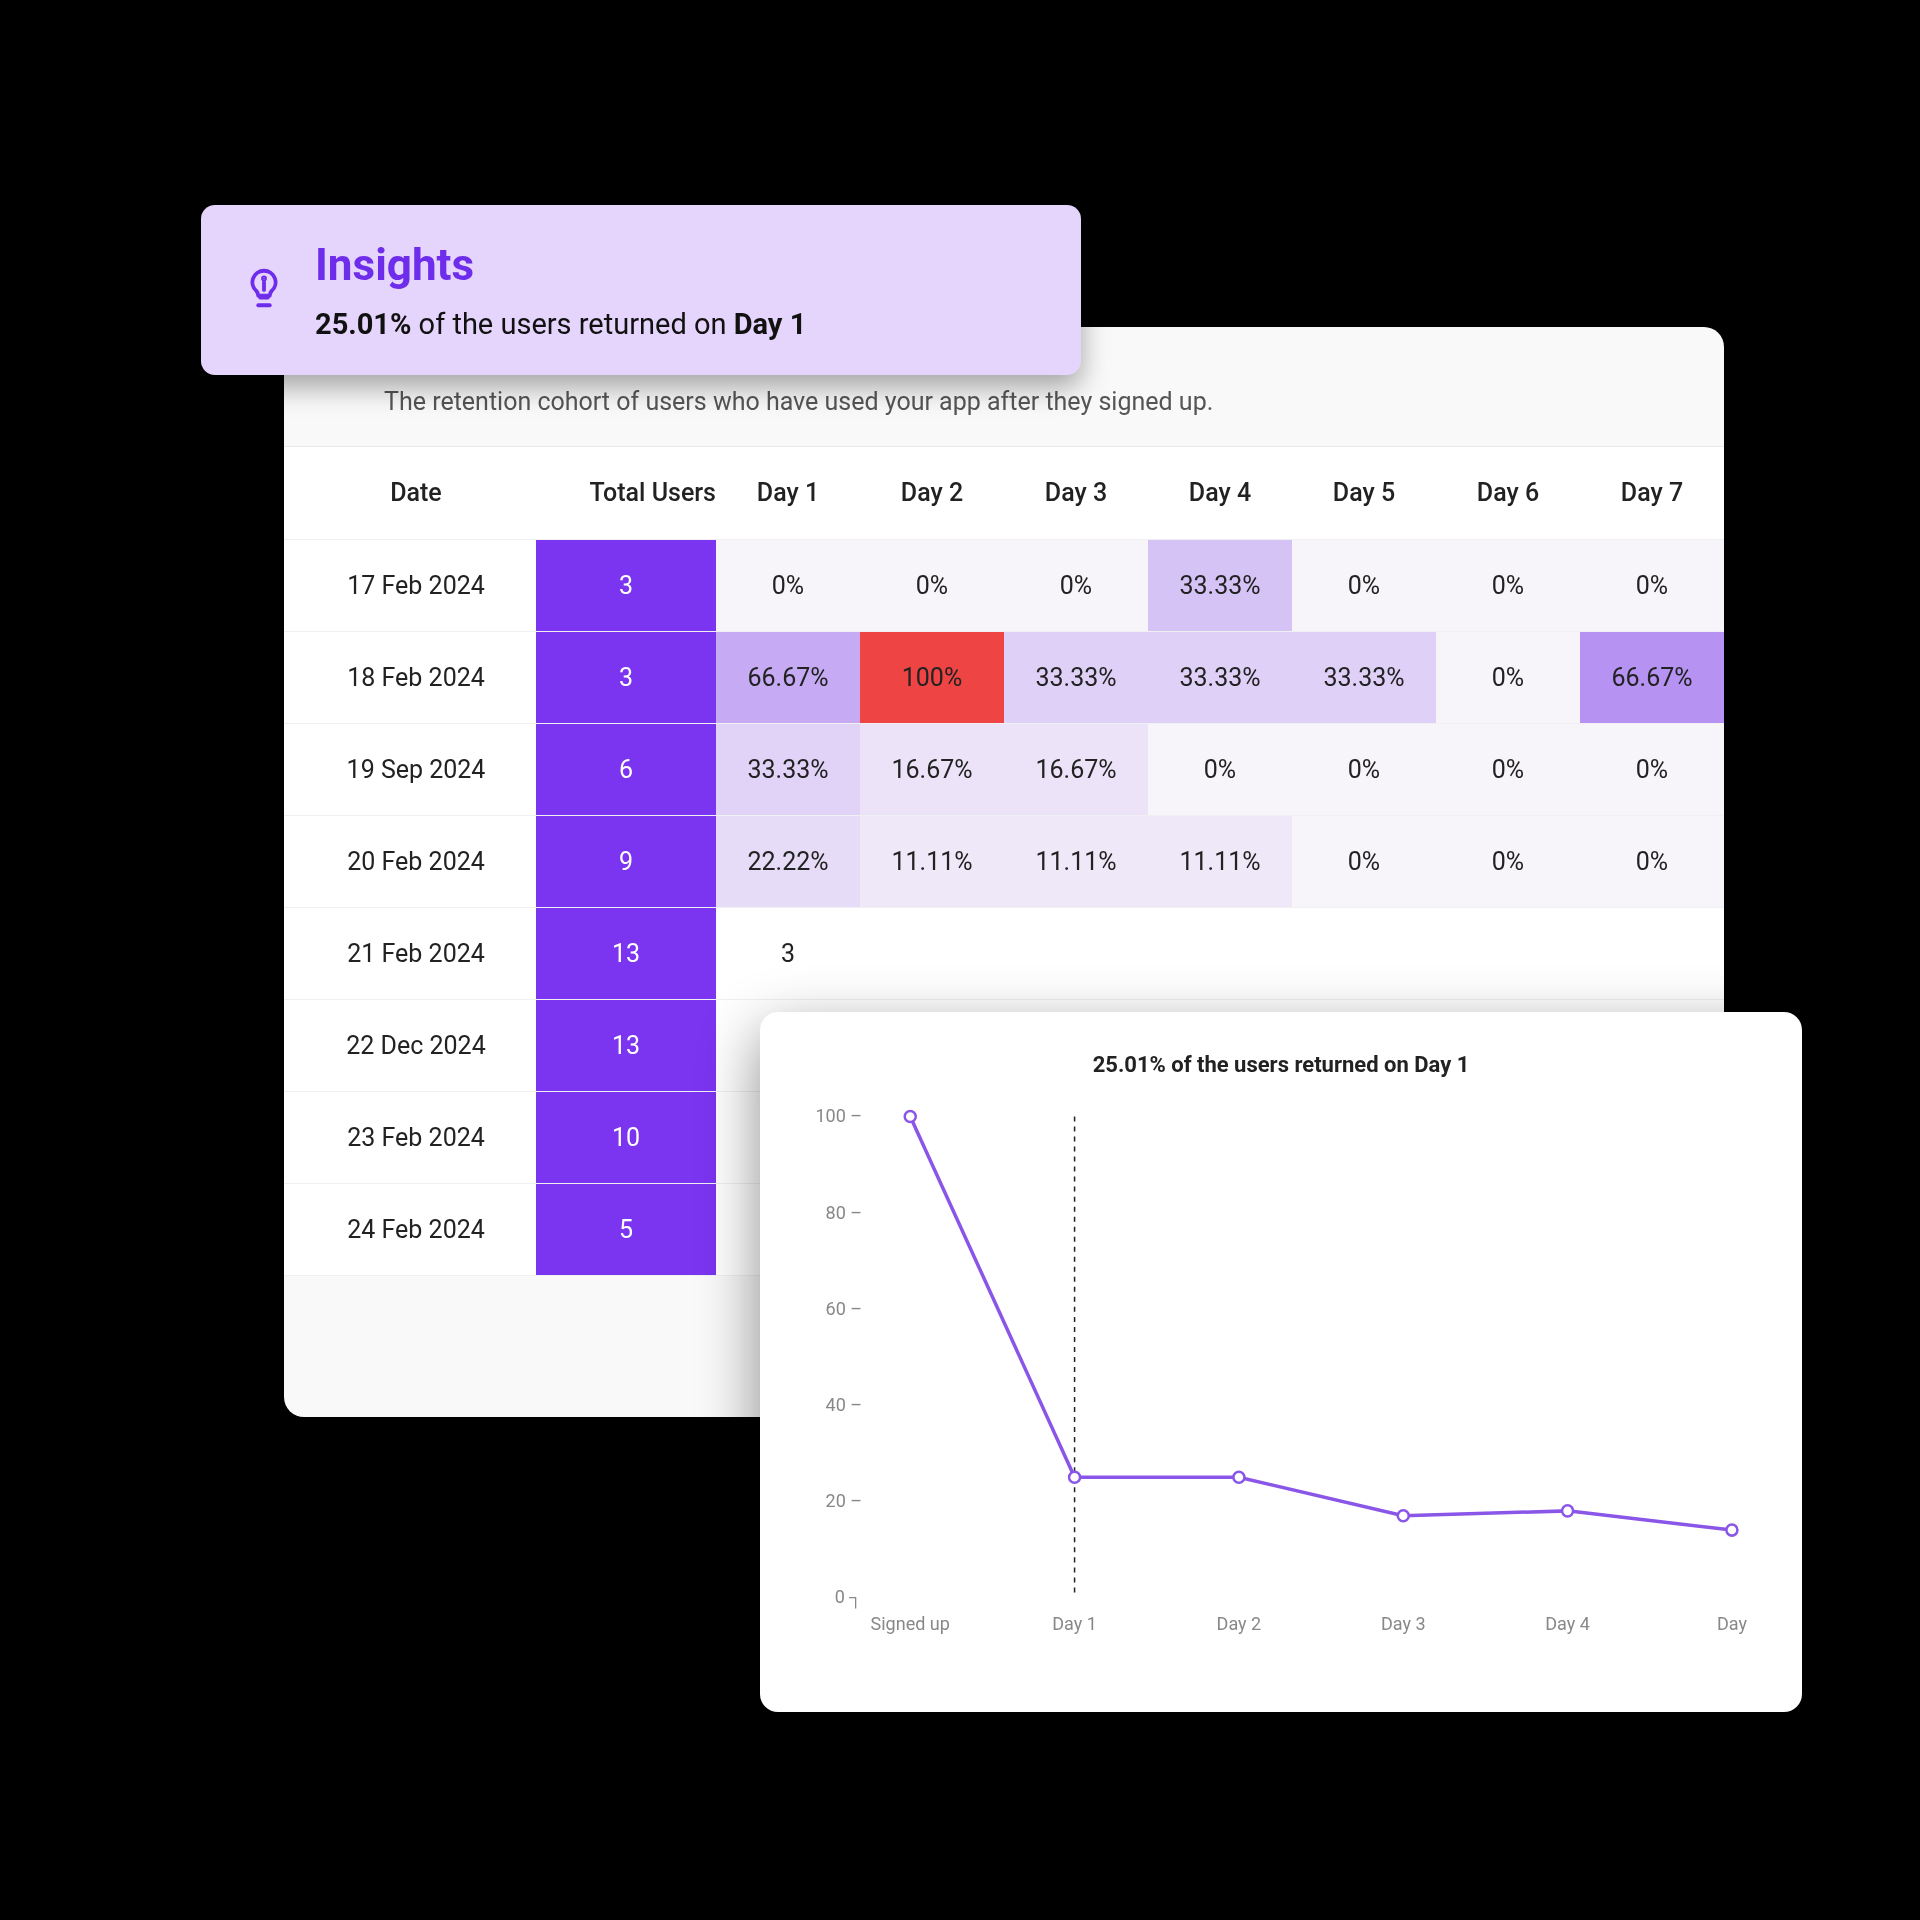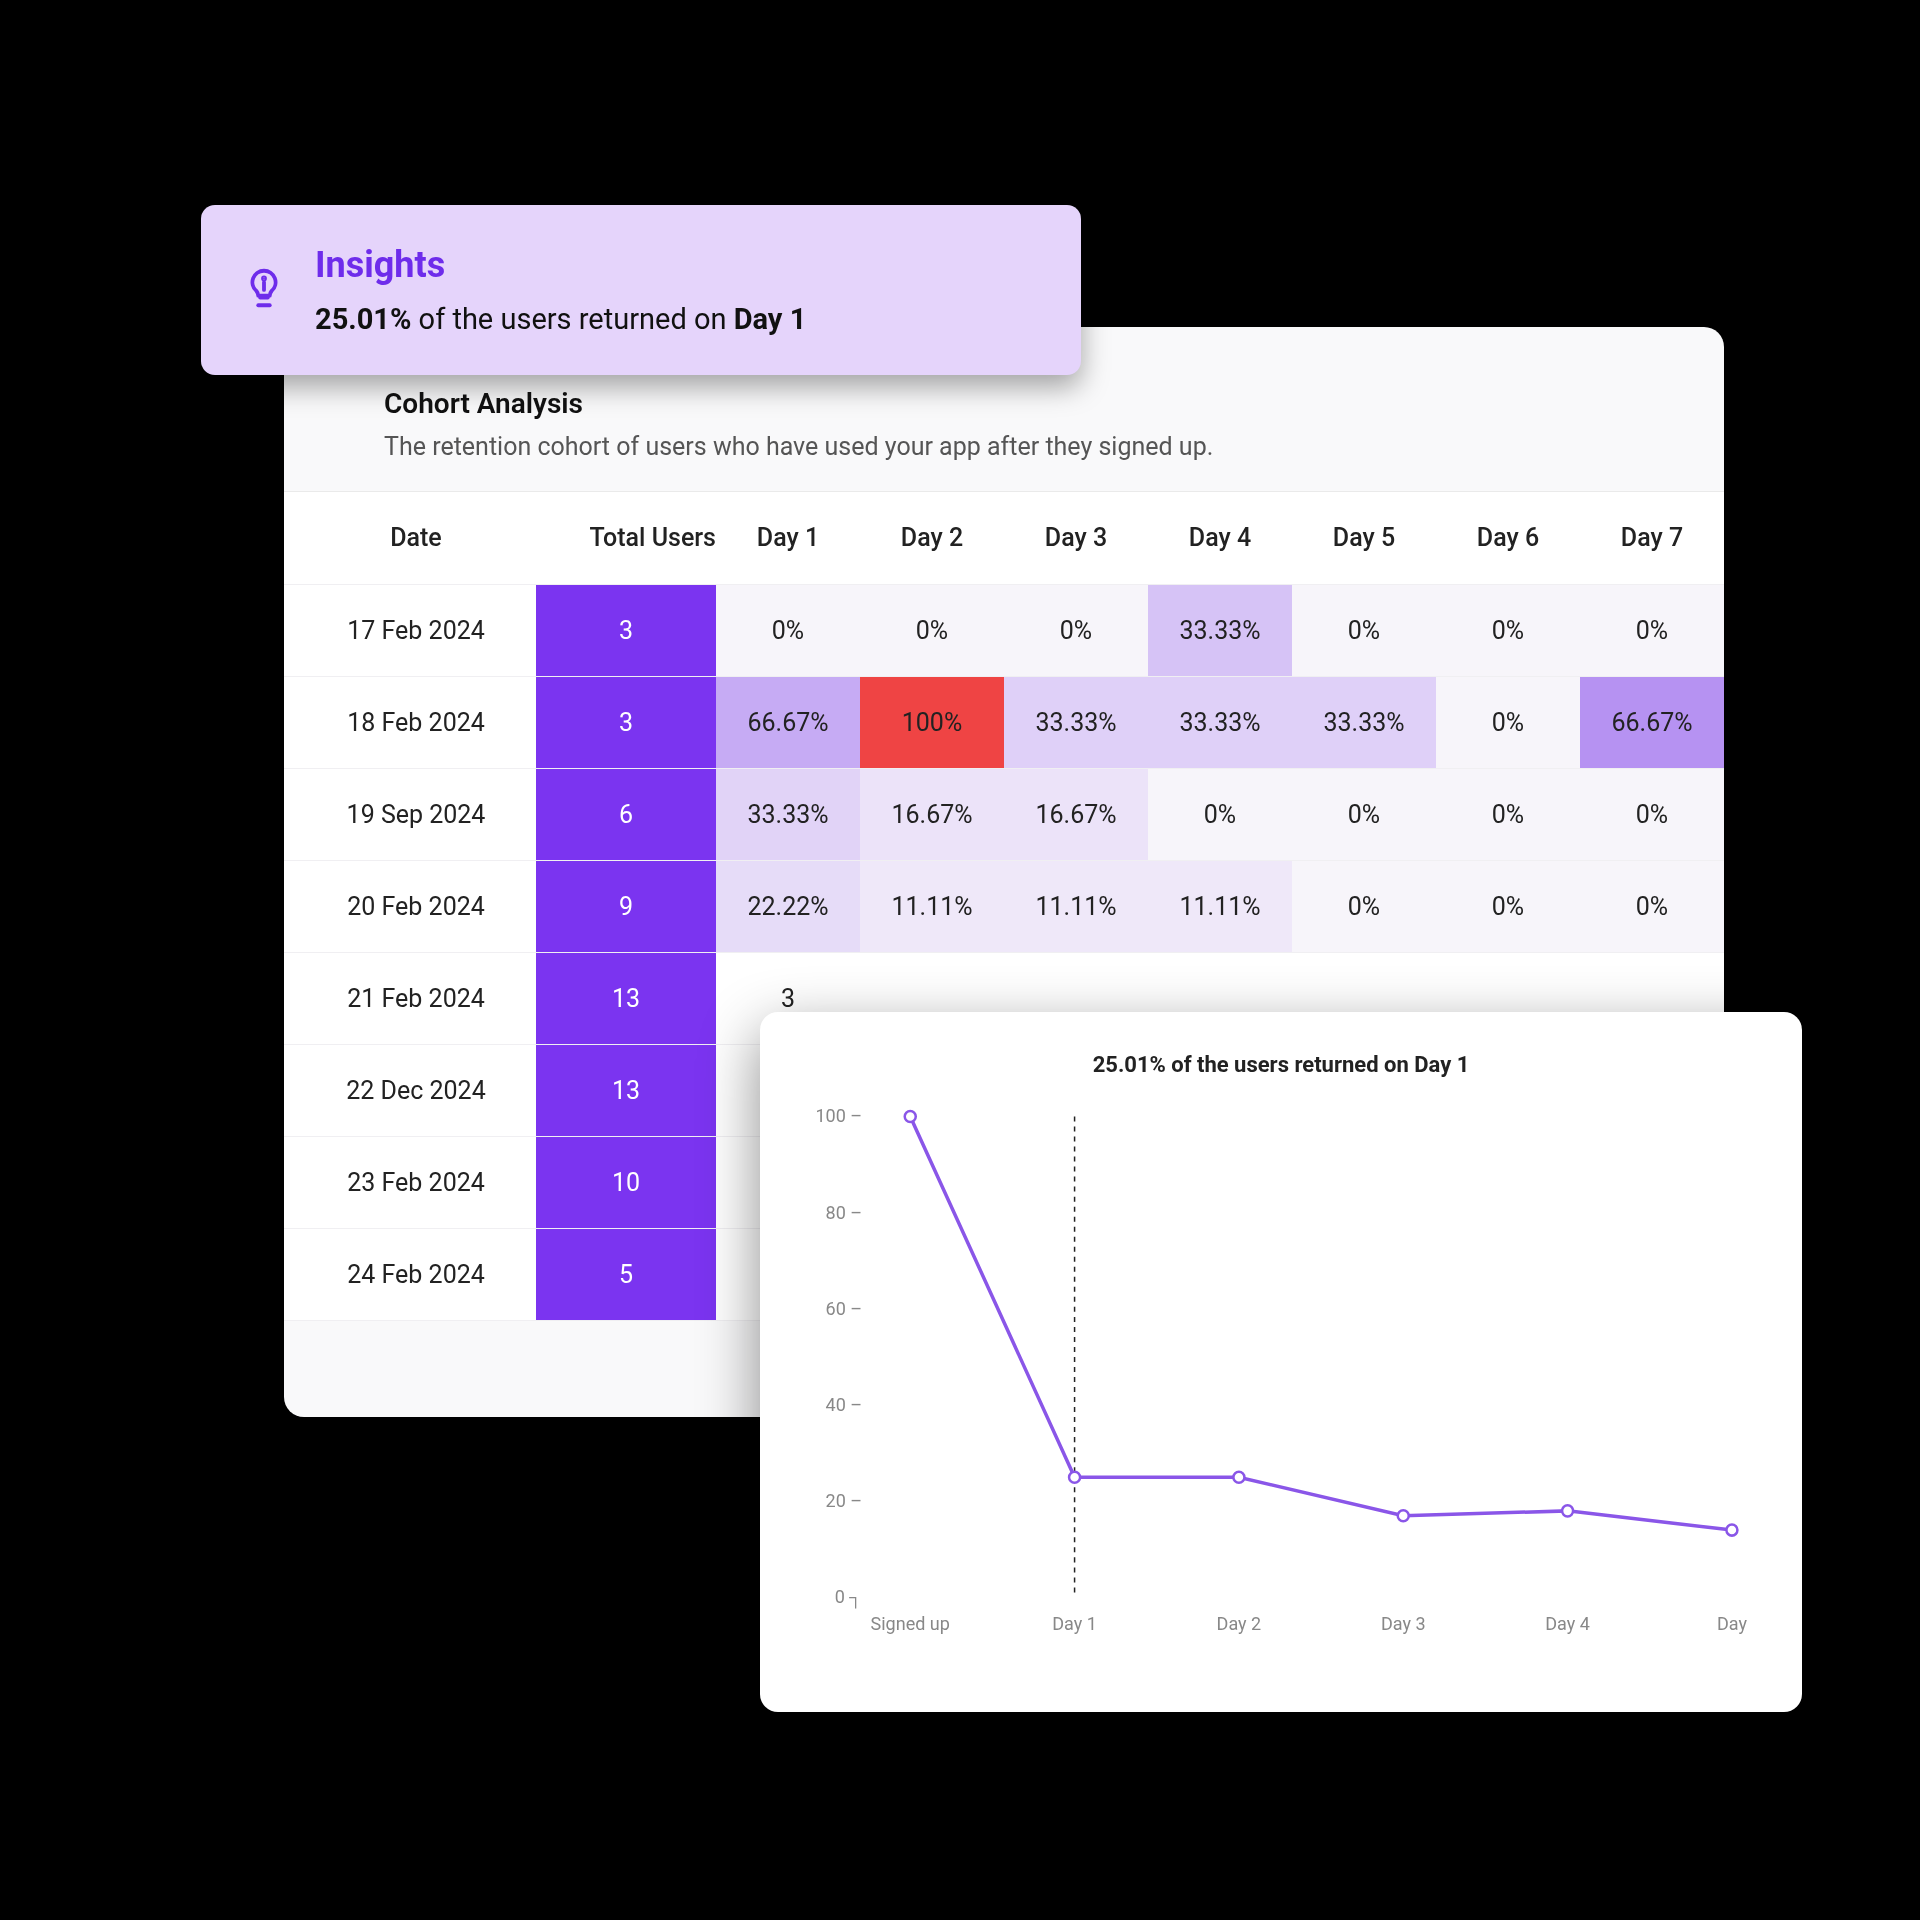--- a/index.html
+++ b/index.html
@@ -24,21 +24,21 @@
     box-shadow: 0 12px 28px rgba(0,0,0,0.35);
     display: flex;
     align-items: center;
     padding: 0 40px;
     gap: 28px;
     z-index: 30;
   }
   .insights-icon { color: #6E2CEB; flex-shrink: 0; }
   .insights-text h2 {
     color: #6E2CEB;
-    font-size: 36px;
+    font-size: 44px;
     font-weight: 700;
     margin-bottom: 16px;
   }
   .insights-text p {
     font-size: 29px;
     color: #111;
     font-weight: 400;
   }
   .insights-text p .strong { font-weight: 700; }
 
@@ -135,21 +135,20 @@
   <div class="insights-text">
     <h2>Insights</h2>
     <p>
       <span class="strong">25.01%</span><span> of the users returned on </span><span class="strong">Day 1</span>
     </p>
   </div>
 </div>
 
 <div class="cohort-card">
   <div class="cohort-header">
-    <h3>Cohort Analysis</h3>
     <p>The retention cohort of users who have used your app after they signed up.</p>
   </div>
   <table class="cohort-table">
     <thead>
         <tr id="cohort-head">
           <th>Date</th>
           <th style="width: 150px; text-align: right;">Total Users</th>
           <th>Day 1</th>
           <th>Day 2</th>
           <th>Day 3</th>

